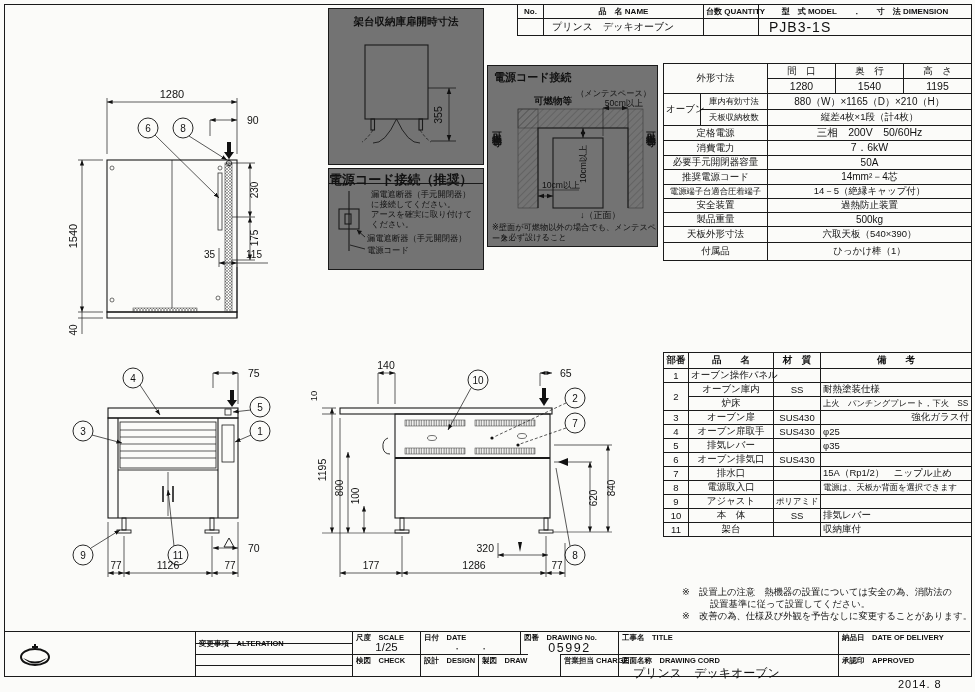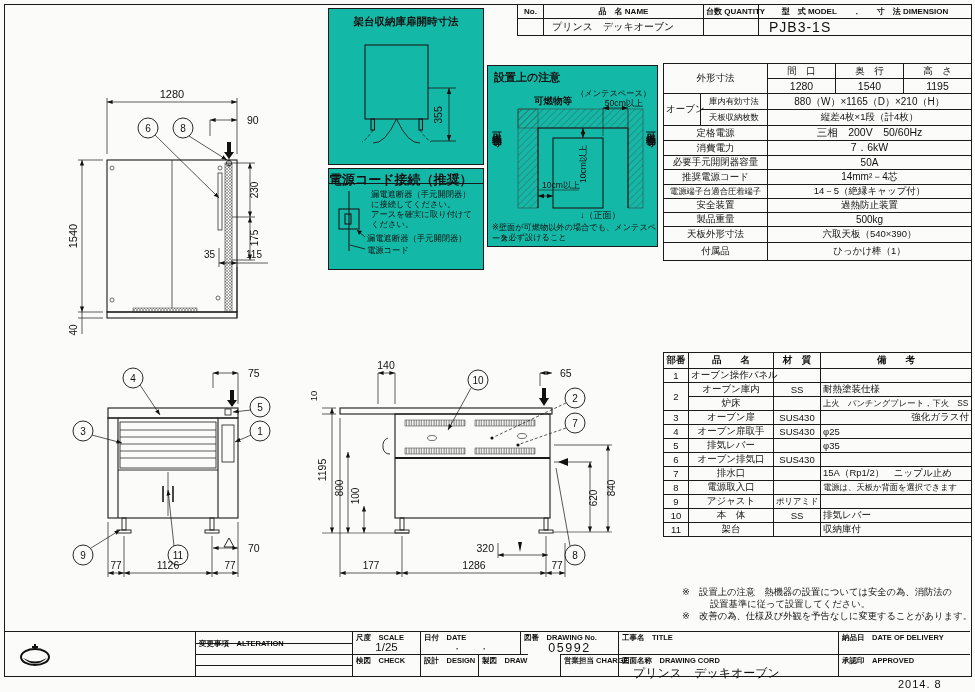--- a/index.html
+++ b/index.html
@@ -1,20 +1,20 @@
 <!DOCTYPE html>
 <html><head>
 <meta charset="utf-8">
 <style>
   html,body{margin:0;padding:0;background:#e8e8e8;}
   .sheet{position:relative;width:975px;height:692px;background:#fbfbf9;
          font-family:"Liberation Sans","DejaVu Sans",sans-serif;color:#111;overflow:hidden;}
   .abs{position:absolute;}
   .frame{border:1.3px solid #1a1a1a;}
-  .box{border:1.2px solid #1a1a1a;background:#14b8a6;}
+  .box{border:1.2px solid #1a1a1a;background:#737373;}
   svg{display:block;}
   svg text{fill:#111;font-family:"Liberation Sans","DejaVu Sans",sans-serif;}
   table{border-collapse:collapse;table-layout:fixed;background:#fbfbf9;}
   td,th{border:1px solid #1a1a1a;font-size:9.5px;padding:0 2px;text-align:center;
         overflow:visible;white-space:nowrap;font-weight:normal;}
   .bold{font-weight:bold;}
   .vtext{writing-mode:vertical-rl;text-orientation:upright;letter-spacing:2px;}
   .small{font-size:8.3px;}
   .lbl{font-size:7.5px;font-weight:bold;white-space:nowrap;}
   .note{font-size:9.3px;white-space:nowrap;}
@@ -94,21 +94,21 @@
     </svg>
     <div class="abs small" style="left:42px;top:20px;">漏電遮断器（手元開閉器）</div>
     <div class="abs small" style="left:42px;top:30px;">に接続してください。</div>
     <div class="abs small" style="left:42px;top:40px;">アースを確実に取り付けて</div>
     <div class="abs small" style="left:42px;top:50px;">ください。</div>
     <div class="abs small" style="left:38px;top:64px;">漏電遮断器（手元開閉器）</div>
     <div class="abs small" style="left:38px;top:76px;">電源コード</div>
   </div>
 
   <div class="abs box" style="left:487px;top:65px;width:169px;height:180px;">
-    <div class="abs" style="left:6px;top:4px;font-size:11px;font-weight:bold;">設置上の注意</div>
+    <div class="abs" style="left:6px;top:4px;font-size:11px;font-weight:bold;">電源コード接続</div>
     <svg class="abs" style="left:0;top:20px;" width="169" height="158" viewBox="0 0 169 158">
       <defs>
         <pattern id="hatch" width="5" height="5" patternUnits="userSpaceOnUse" patternTransform="rotate(45)">
           <line x1="0" y1="0" x2="0" y2="5" stroke="#444" stroke-width="0.7"></line>
         </pattern>
         <marker id="ib-a" markerWidth="9" markerHeight="8" refX="8" refY="4" orient="auto-start-reverse">
           <path d="M0,1 L8,4 L0,7 z" fill="#111"></path>
           </marker>
       </defs>
       <g>

